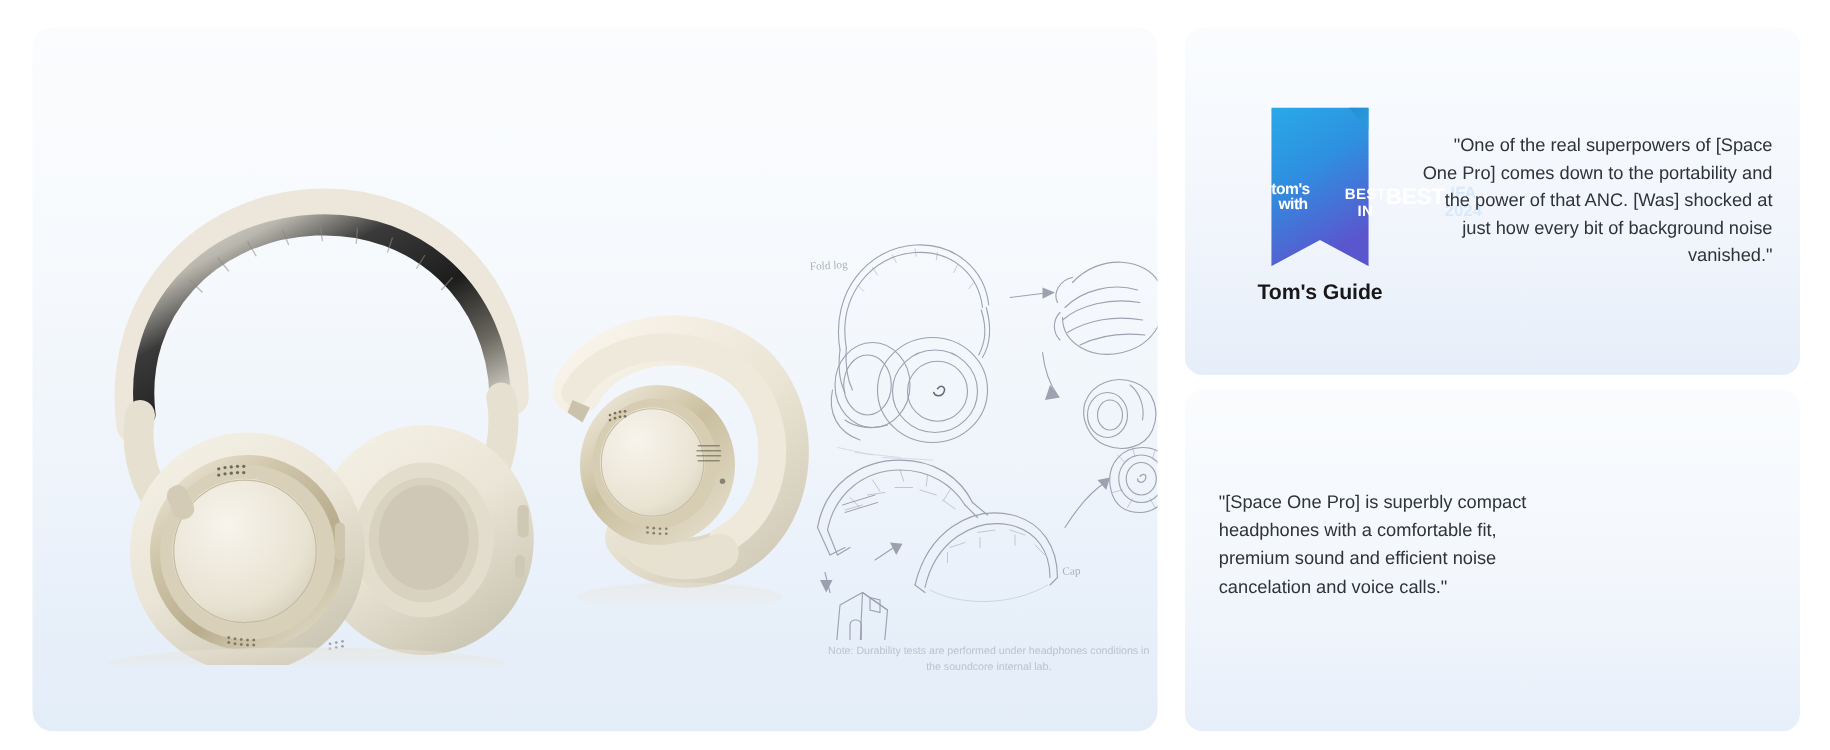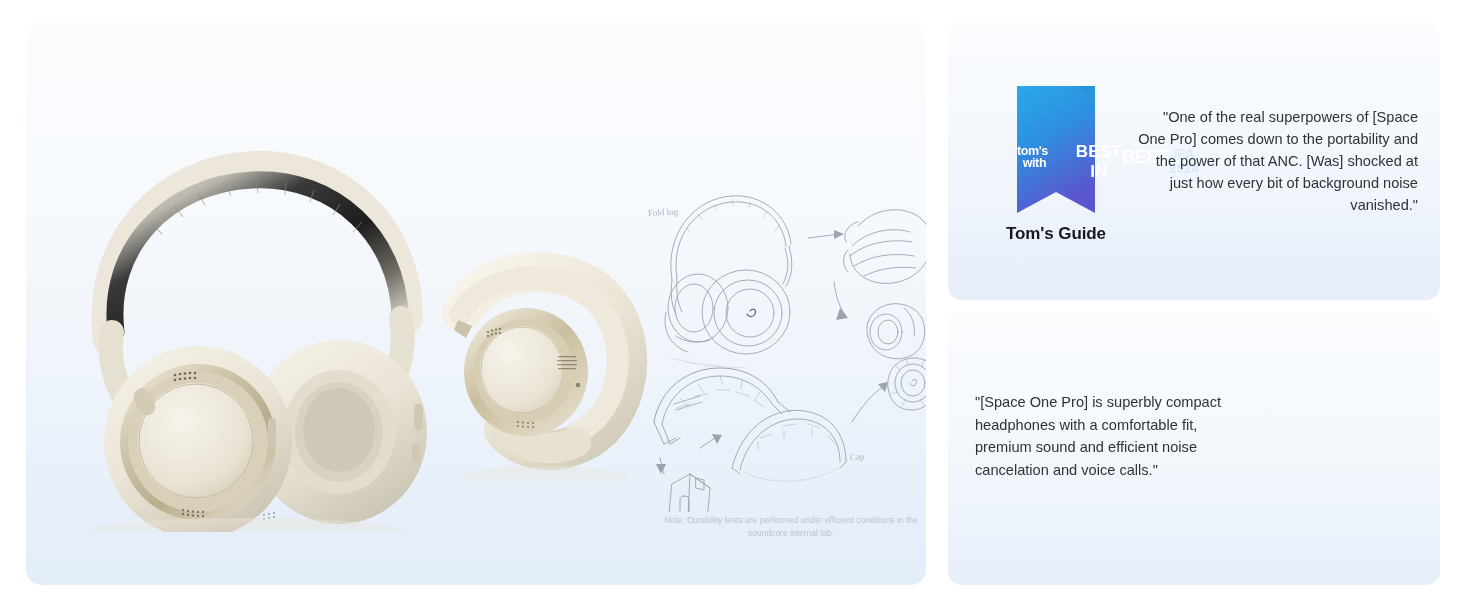--- a/index.html
+++ b/index.html
@@ -117,21 +117,21 @@
     font-weight: 800;
     font-size: 12.5px;
     line-height: 11.5px;
     letter-spacing: -0.4px;
     text-align: center;
   }
   .tg-logo .l2 { display:block; margin-left: 4px; }
   .tg-best {
     color: #ffffff;
     font-weight: 700;
-    font-size: 17px;
+    font-size: 12px;
     letter-spacing: 0.2px;
     margin-top: 9px;
     padding-left: 28px;
   }
   .tg-show {
     color: #ffffff;
     font-weight: 800;
     font-size: 18px;
     letter-spacing: -0.2px;
     line-height: 19px;
@@ -501,21 +501,21 @@
               <path d="M254 222 l8 -2"></path>
           </g>
           <path d="M276 209 c3 -3 6 -1 4 3 c-2 3 -6 2 -6 -1" stroke-width="1"></path>
         </g>
 
         <text x="12" y="44" font-family="Liberation Serif, serif" font-size="9" fill="#9aa0ae" opacity="0.8" transform="rotate(-3 12 44)">Fold log</text>
         <text x="214" y="288" font-family="Liberation Serif, serif" font-size="9" fill="#9aa0ae" opacity="0.8" transform="rotate(-2 214 288)">Cap</text>
       </svg>
     </div>
 
-    <p class="fine-note">Note: Durability tests are performed under efficient conditions in the soundcore internal lab.</p>
+    <p class="fine-note">Note: Durability tests are performed under headphones conditions in the soundcore internal lab.</p>
   </section>
 
   <section class="right-card card-top">
 
     <div class="badge-wrap">
       <div class="ribbon">
         <svg class="ribbon-shape" viewBox="0 0 78 127">
           <defs>
             <linearGradient id="ribbonGrad" x1="0" y1="0" x2="0.35" y2="1">
               <stop offset="0%" stop-color="#29A9E8"></stop>

